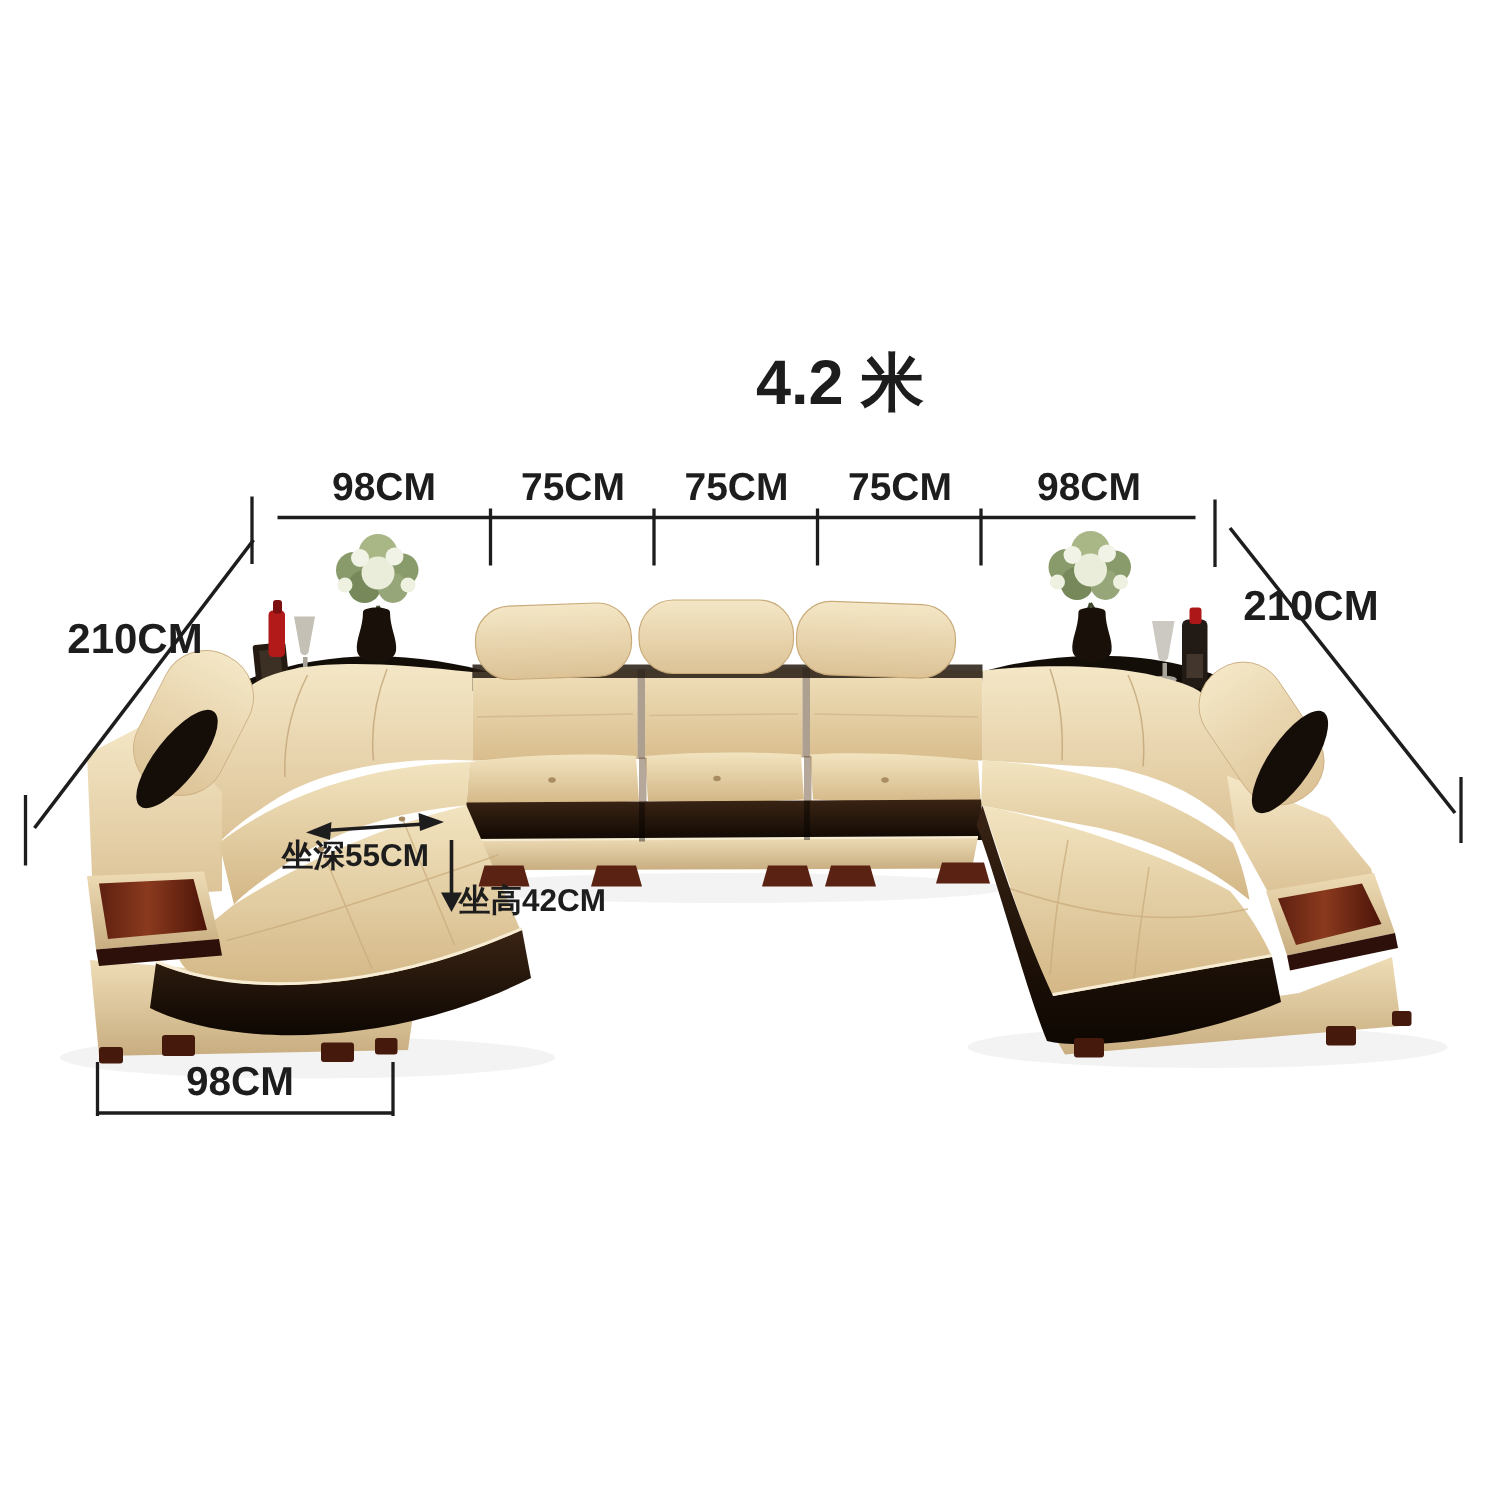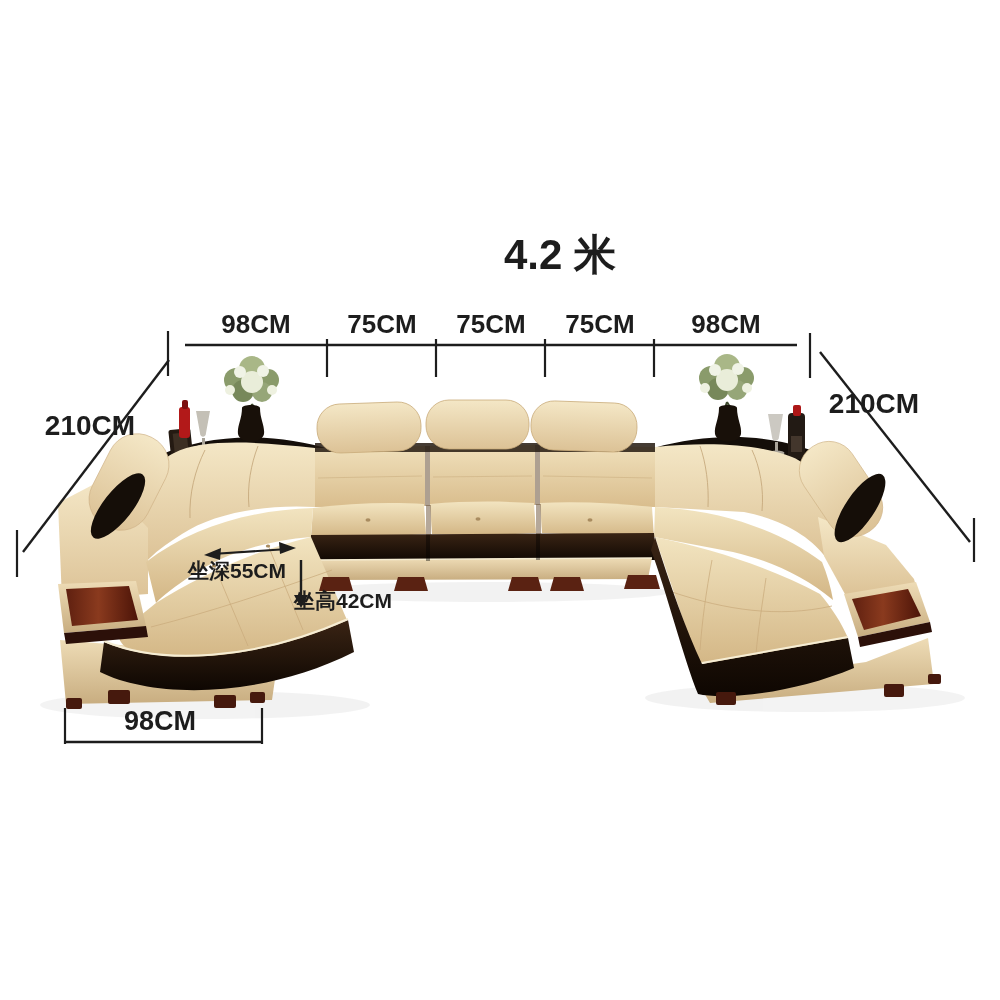--- a/index.html
+++ b/index.html
@@ -261,18 +261,18 @@
 <div class="lab seg" style="left:196px; top:311px;">98CM</div>
 <div class="lab seg" style="left:322px; top:311px;">75CM</div>
 <div class="lab seg" style="left:431px; top:311px;">75CM</div>
 <div class="lab seg" style="left:540px; top:311px;">75CM</div>
 <div class="lab seg" style="left:666px; top:311px;">98CM</div>
 
 <div class="lab side" style="left:20px; top:411px;">210CM</div>
 <div class="lab side" style="left:804px; top:389px;">210CM</div>
 
 <div class="lab small" style="left:157px; top:560px;">坐深55CM</div>
-<div class="lab small" style="left:263px; top:590px;">坐高42CM</div>
+<div class="lab small" style="left:275px; top:590px;">坐高42CM</div>
 
 <div class="lab bottomdim" style="left:100px; top:707px;">98CM</div>
 
 
 </div>
 
 </body></html>

